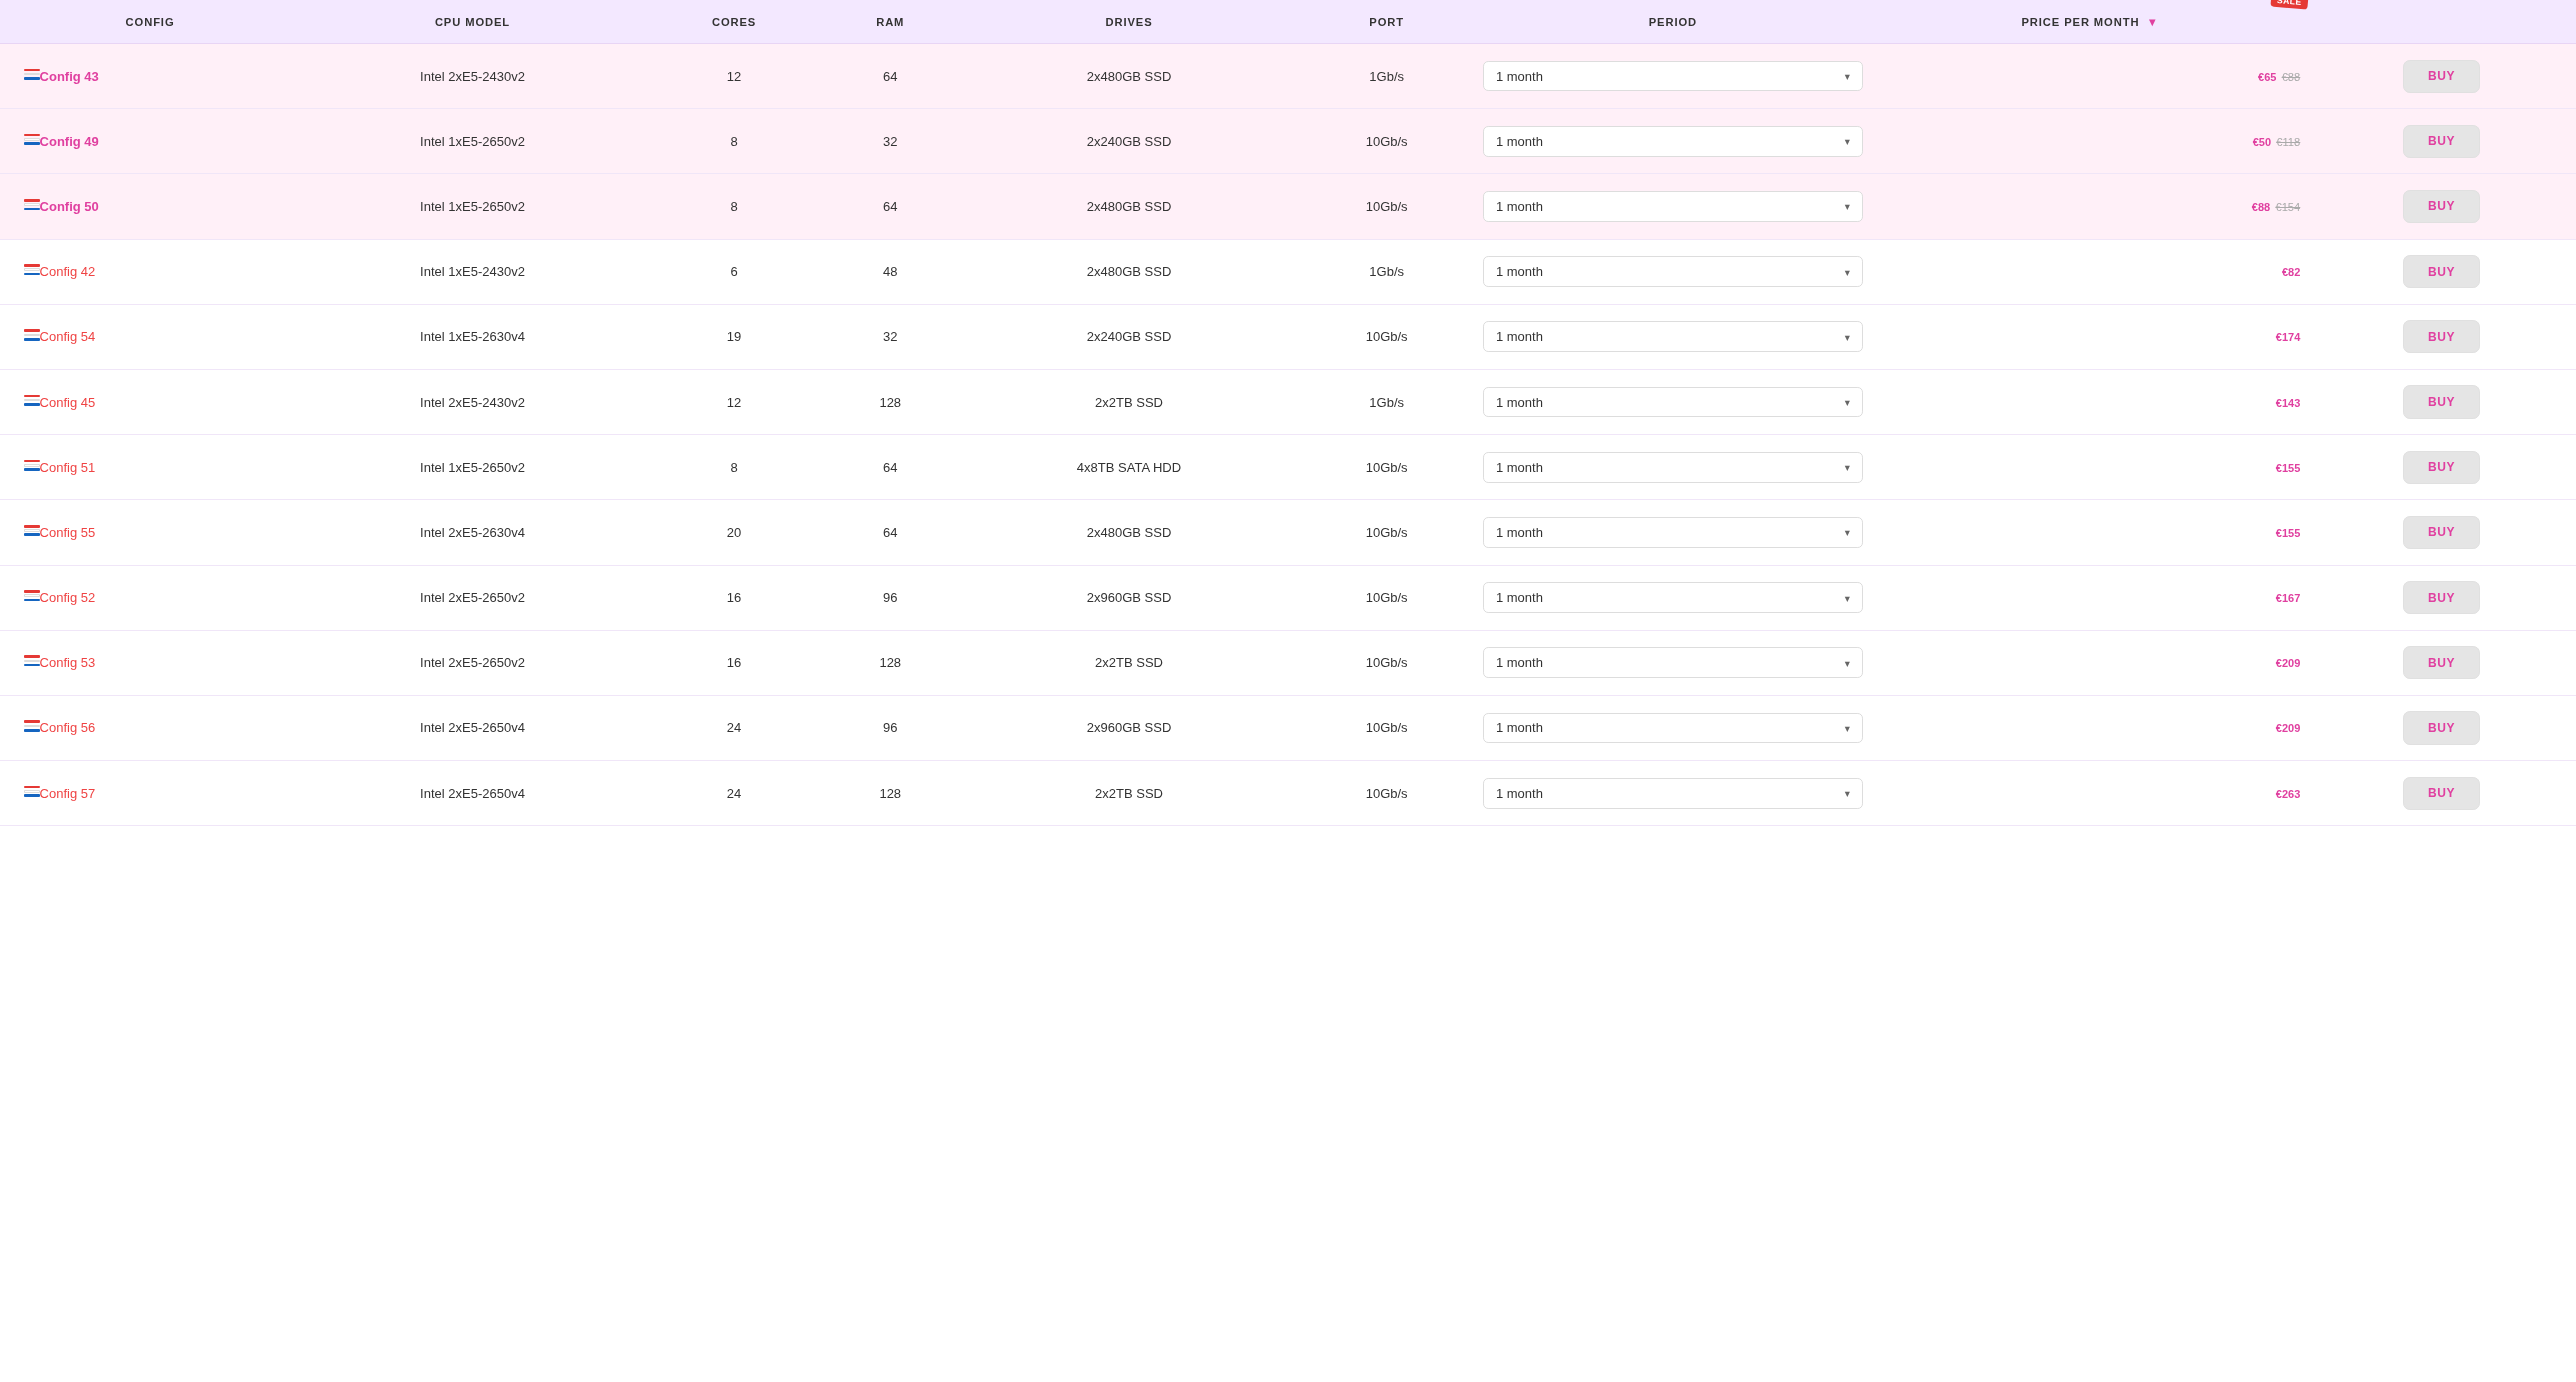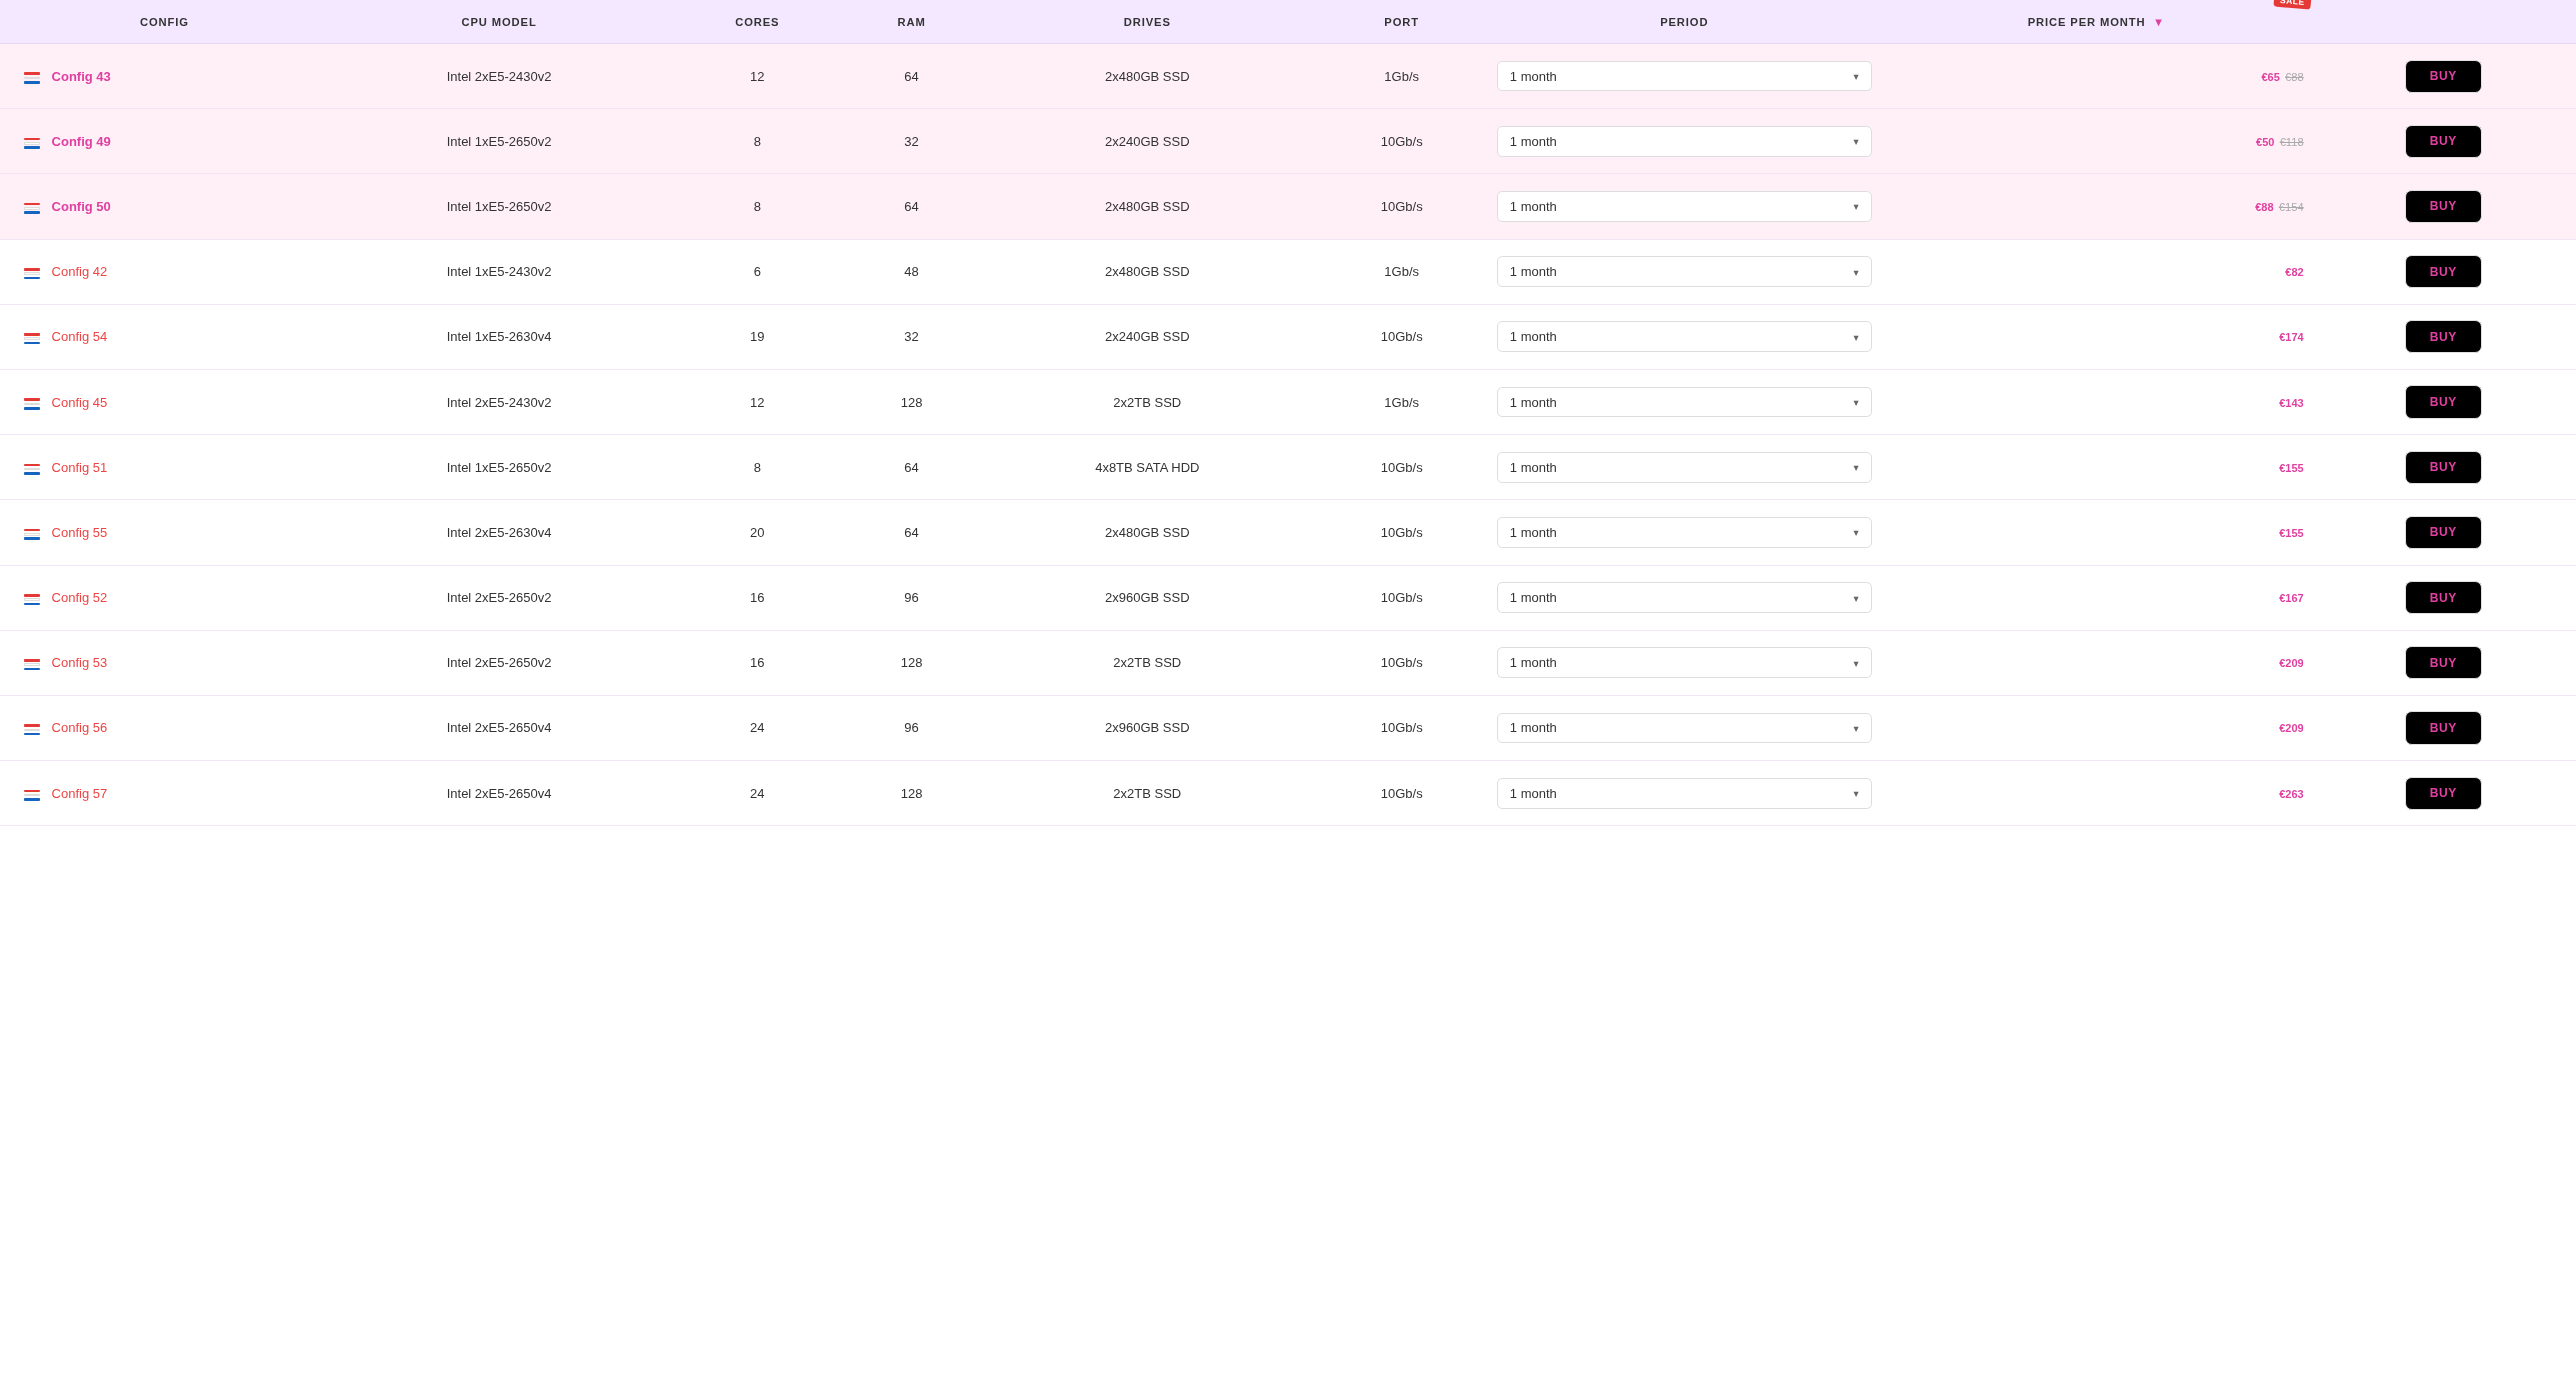--- a/index.html
+++ b/index.html
@@ -46,22 +46,22 @@
       background: #fff0f8;
     }
     tbody td {
       padding: 15.5px 10.3px;
       text-align: center;
       color: #333;
       font-size: 13px;
     }
     .config-cell {
       display: flex;
-      align-items: flex-end;
-      gap: 12px;
+      align-items: flex-start;
+      gap: 0;
       justify-content: flex-start;
       padding-left: 13.8px;
     }
     .flag-icon {
       display: inline-flex;
       flex-direction: column;
       gap: 1.7px;
       flex-shrink: 0;
     }
     .flag-icon span {
@@ -112,21 +112,21 @@
       font-weight: 700;
       font-size: 11px;
     }
     .price-old {
       color: #aaa;
       text-decoration: line-through;
       font-size: 11.2px;
       margin-left: 5.2px;
     }
     .buy-btn {
-      background: #000000;
+      background: #e5e5e5;
       border: 1.3px solid #e0e0e0;
       border-radius: 6.9px;
       padding: 8.6px 24px;
       color: #e040a0;
       font-weight: 700;
       font-size: 12px;
       letter-spacing: 0.05em;
       cursor: pointer;
       text-transform: uppercase;
       transition: background 0.15s, border-color 0.15s;

